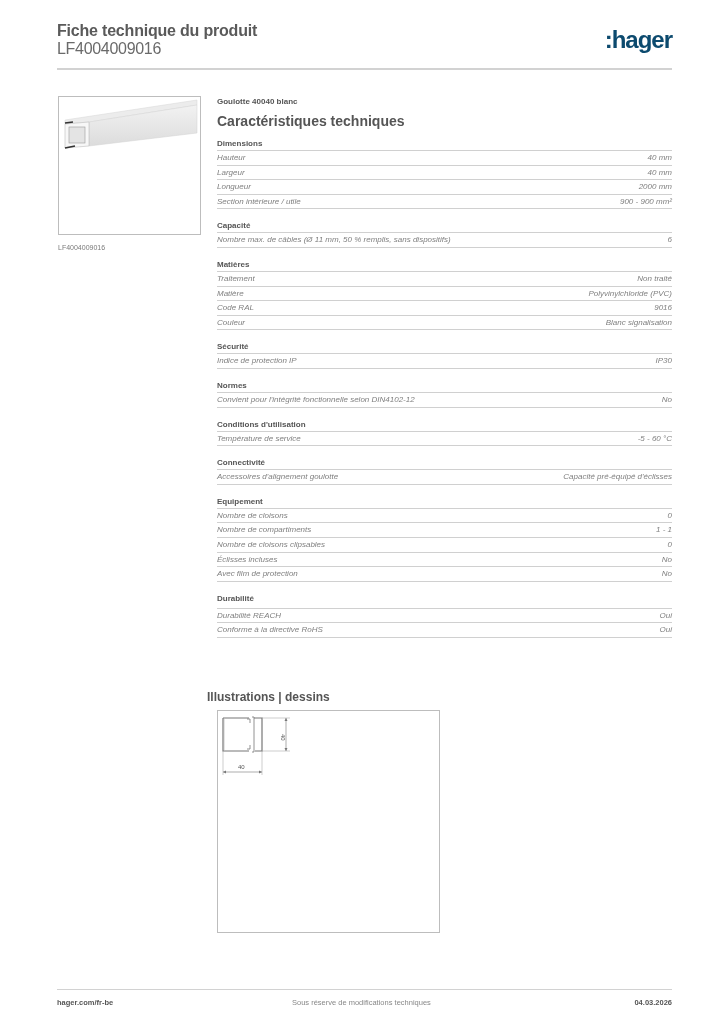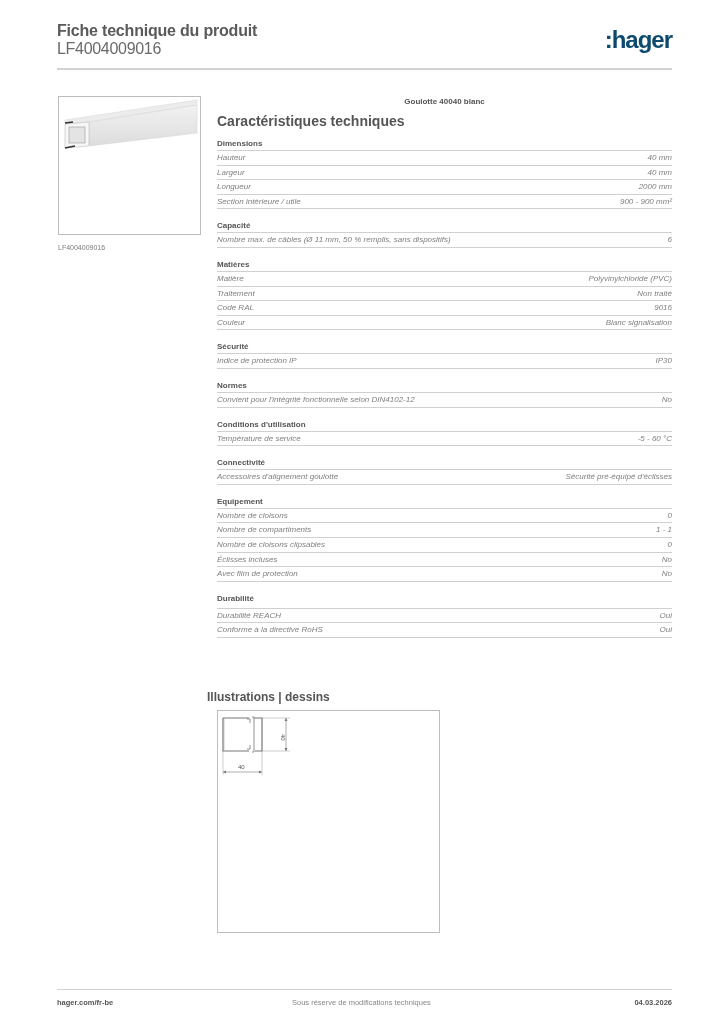--- a/index.html
+++ b/index.html
@@ -9,21 +9,21 @@
   .header { position: absolute; left: 57px; top: 20px; width: 615px; height: 50px; }
   .doc-title { position: absolute; left: 0; top: 2px; font-size: 16px; font-weight: bold; color: #5a5a5a; letter-spacing: -0.2px; }
   .doc-ref { position: absolute; left: 0; top: 20px; font-size: 16px; color: #6a6a6a; letter-spacing: -0.3px; }
   .logo { position: absolute; right: 0; top: 6px; font-size: 24px; font-weight: bold; color: #0c4a6e; letter-spacing: -1px; }
   .header-rule { position: absolute; left: 57px; top: 68px; width: 615px; height: 2px; background: #d2d2d2; }
 
   .product-image-frame { position: absolute; left: 58px; top: 96px; width: 143px; height: 139px; border: 1px solid #bdbdbd; background: #fff; }
   .product-caption { position: absolute; left: 58px; top: 244px; font-size: 7px; color: #7a7a7a; }
 
   .content { position: absolute; left: 217px; top: 96px; width: 455px; }
-  .product-name { font-size: 8px; font-weight: bold; color: #555; height: 12px; line-height: 12px; text-align: center; }
+  .product-name { font-size: 8px; font-weight: bold; color: #555; height: 12px; line-height: 12px; }
   .section-heading-main { margin-top: 7px; font-size: 14px; font-weight: bold; color: #555; height: 12px; line-height: 12px; }
 
   .group { margin-top: 11px; }
   .group-title { font-size: 8px; font-weight: bold; color: #555; height: 13px; line-height: 12px; border-bottom: 1.5px solid #d0d0d0; }
   .row { display: flex; justify-content: space-between; font-size: 8px; color: #808080; height: 14.6px; line-height: 14px; border-bottom: 1px solid #d0d0d0; font-style: italic; }
   .row .label { white-space: nowrap; }
   .row .value { white-space: nowrap; text-align: right; }
 
   .illus-title { position: absolute; left: 207px; top: 690px; font-size: 12px; font-weight: bold; color: #555; }
   .illus-frame { position: absolute; left: 217px; top: 710px; width: 223px; height: 223px; border: 1px solid #bdbdbd; background: #fff; }
@@ -89,28 +89,28 @@
     <div class="group-title">Capacité</div>
     <div class="row">
         <span class="label">Nombre max. de câbles (Ø 11 mm, 50 % remplis, sans dispositifs)</span>
         <span class="value">6</span>
       </div>
   </div>
 
   <div class="group">
     <div class="group-title">Matières</div>
     <div class="row">
+        <span class="label">Traitement</span>
+        <span class="value">Non traité</span>
+      </div>
+    <div class="row">
         <span class="label">Matière</span>
         <span class="value">Polyvinylchloride (PVC)</span>
       </div>
     <div class="row">
-        <span class="label">Traitement</span>
-        <span class="value">Non traité</span>
-      </div>
-    <div class="row">
         <span class="label">Code RAL</span>
         <span class="value">9016</span>
       </div>
     <div class="row">
         <span class="label">Couleur</span>
         <span class="value">Blanc signalisation</span>
       </div>
   </div>
 
   <div class="group">
@@ -134,21 +134,21 @@
     <div class="row">
         <span class="label">Température de service</span>
         <span class="value">-5 - 60 °C</span>
       </div>
   </div>
 
   <div class="group">
     <div class="group-title">Connectivité</div>
     <div class="row">
         <span class="label">Accessoires d'alignement goulotte</span>
-        <span class="value">Sécurité pré-équipé d'éclisses</span>
+        <span class="value">Capacité pré-équipé d'éclisses</span>
       </div>
   </div>
 
   <div class="group">
     <div class="group-title">Equipement</div>
     <div class="row">
         <span class="label">Nombre de cloisons</span>
         <span class="value">0</span>
       </div>
     <div class="row">

